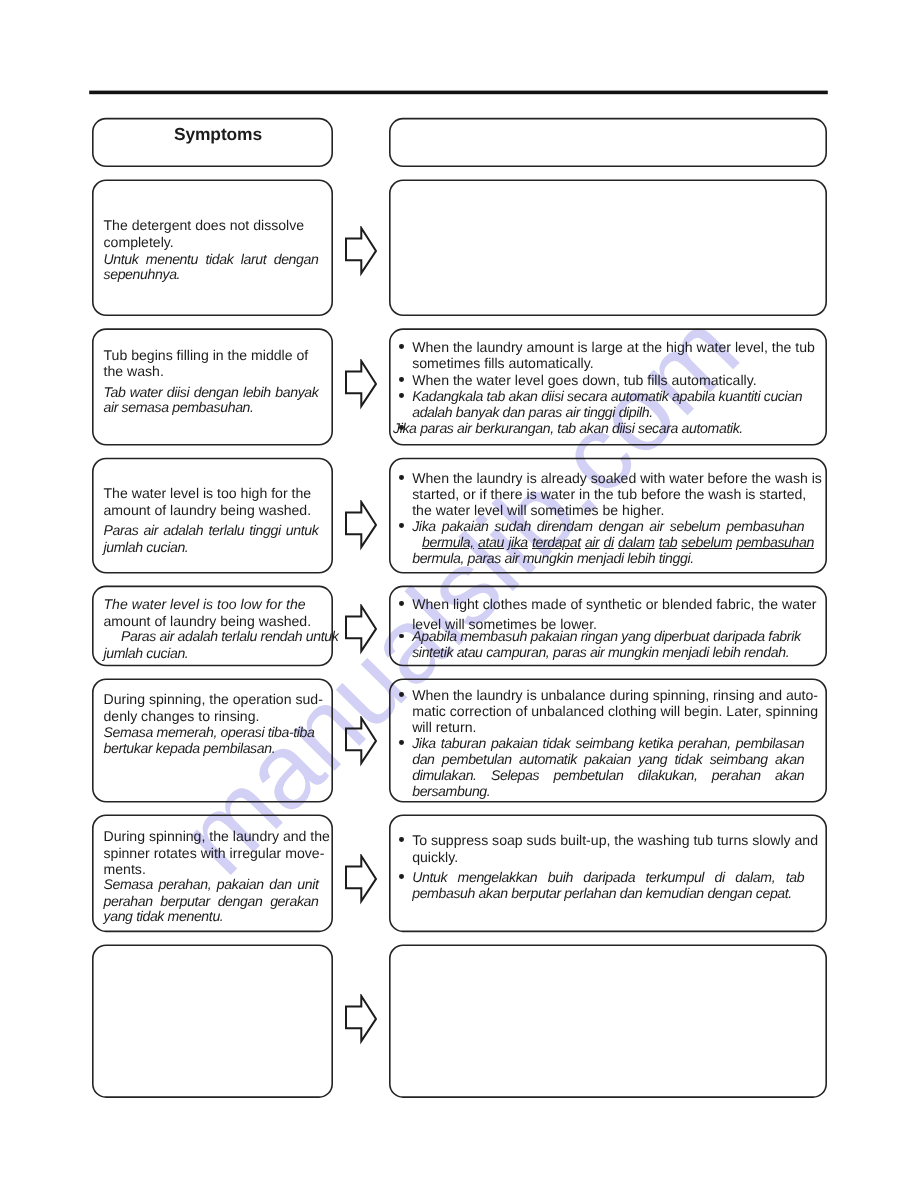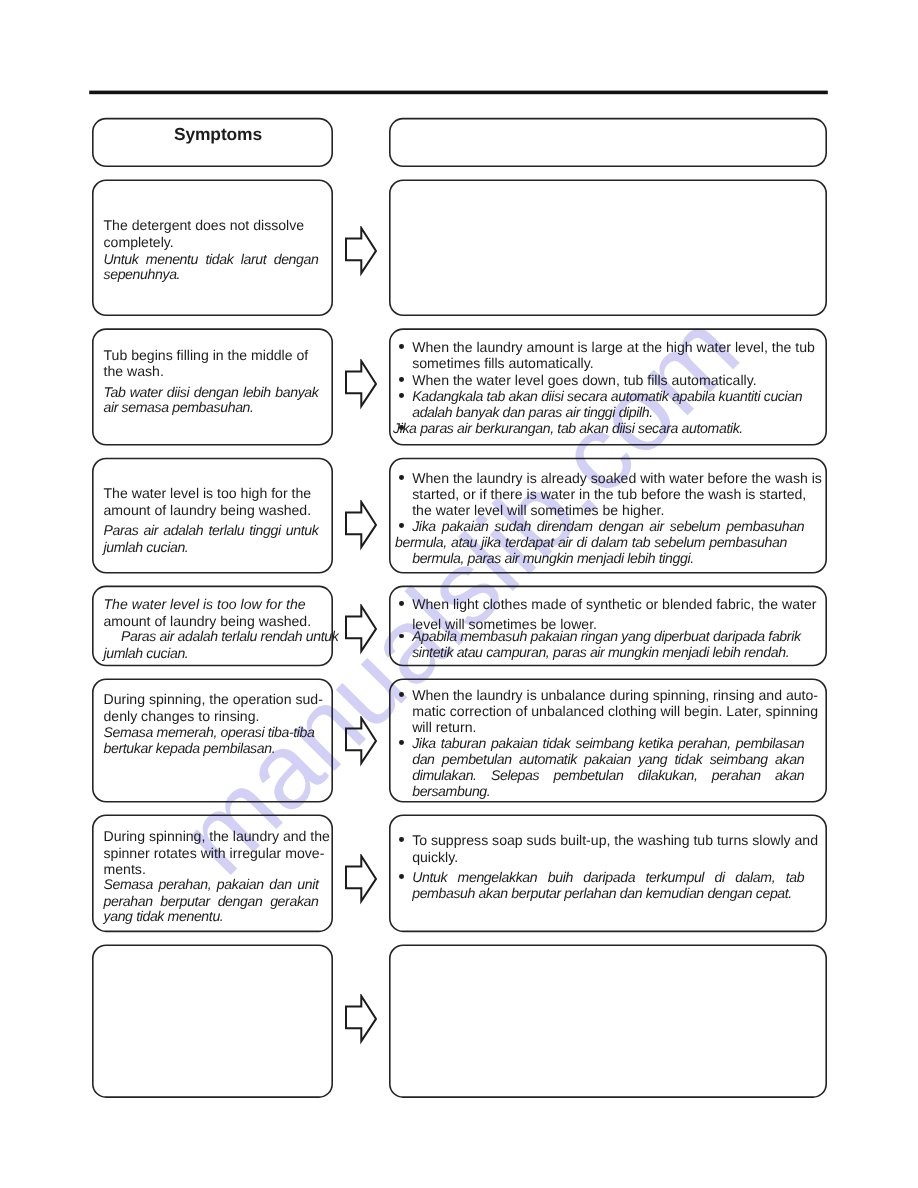--- a/index.html
+++ b/index.html
@@ -126,21 +126,21 @@
       <div class="ln" style="left: 103.5px; top: 484.7px;">The water level is too high for the</div>
       <div class="ln" style="left: 103.5px; top: 501.6px;">amount of laundry being washed.</div>
       <div class="ln it jst" style="left: 103.5px; top: 522.3px; width: 215px;"><span>Paras</span><span>air</span><span>adalah</span><span>terlalu</span><span>tinggi</span><span>untuk</span></div>
       <div class="ln it" style="left: 103.5px; top: 538.5px;">jumlah cucian.</div>
       <div class="ln" style="left: 412.2px; top: 470.2px;">When the laundry is already soaked with water before the wash is</div>
       <span class="bullet" style="left: 398.9px; top: 475.4px;"></span>
       <div class="ln" style="left: 412.2px; top: 485.9px;">started, or if there is water in the tub before the wash is started,</div>
       <div class="ln" style="left: 412.2px; top: 502.1px;">the water level will sometimes be higher.</div>
       <div class="ln it jst" style="left: 412.2px; top: 518px; width: 392px;"><span>Jika</span><span>pakaian</span><span>sudah</span><span>direndam</span><span>dengan</span><span>air</span><span>sebelum</span><span>pembasuhan</span></div>
       <span class="bullet" style="left: 398.9px; top: 523.2px;"></span>
-      <div class="ln it jst" style="left: 395px; top: 533.8px; width: 392px;"><span>bermula,</span><span>atau</span><span>jika</span><span>terdapat</span><span>air</span><span>di</span><span>dalam</span><span>tab</span><span>sebelum</span><span>pembasuhan</span></div>
+      <div class="ln it jst" style="left: 422px; top: 533.8px; width: 392px; text-decoration: underline;"><span>bermula,</span><span>atau</span><span>jika</span><span>terdapat</span><span>air</span><span>di</span><span>dalam</span><span>tab</span><span>sebelum</span><span>pembasuhan</span></div>
       <div class="ln it" style="left: 412.2px; top: 549.8px;">bermula, paras air mungkin menjadi lebih tinggi.</div>
       <div class="ln" style="left: 103.5px; top: 595.7px; font-style: italic;">The water level is too low for the</div>
       <div class="ln" style="left: 103.5px; top: 612.6px;">amount of laundry being washed.</div>
       <div class="ln it" style="left: 121px; top: 628.3px; text-align: center;">Paras air adalah terlalu rendah untuk</div>
       <div class="ln it" style="left: 103.5px; top: 644.9px;">jumlah cucian.</div>
       <div class="ln" style="left: 412.2px; top: 595.8px;">When light clothes made of synthetic or blended fabric, the water</div>
       <span class="bullet" style="left: 398.9px; top: 601px;"></span>
       <div class="ln" style="left: 412.2px; top: 616px;">level will sometimes be lower.</div>
       <div class="ln it" style="left: 412.2px; top: 628.3px;">Apabila membasuh pakaian ringan yang diperbuat daripada fabrik</div>
       <span class="bullet" style="left: 398.9px; top: 633.5px;"></span>

